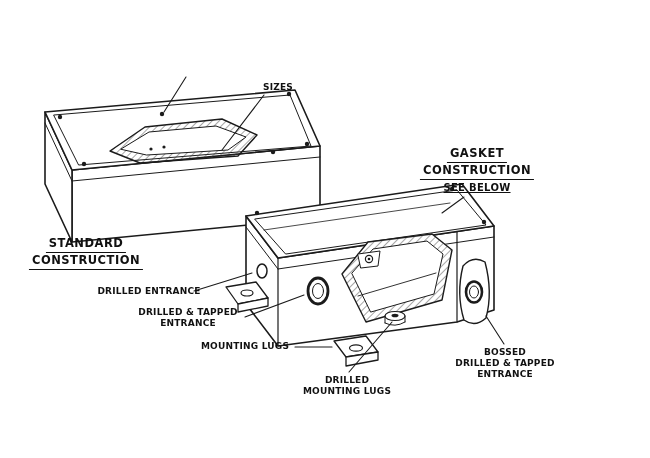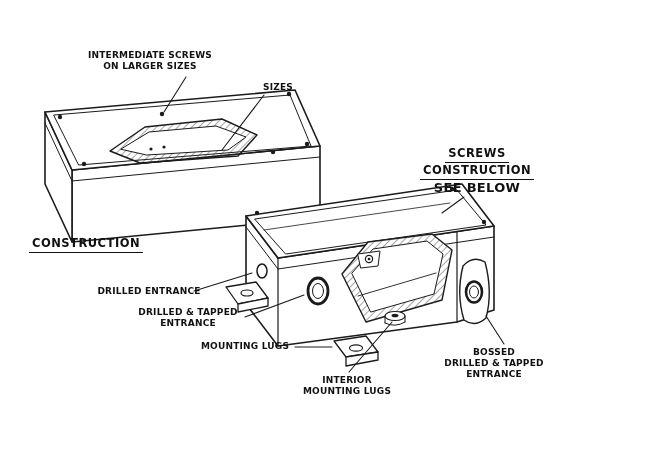--- a/index.html
+++ b/index.html
@@ -14,21 +14,21 @@
     color:#111;letter-spacing:.2px;
   }
   .lbl .line{display:block;}
   .title{
     position:absolute;transform:translateX(-50%);text-align:center;
     font-size:11.5px;font-weight:bold;line-height:15px;letter-spacing:.5px;
     color:#111;white-space:nowrap;
   }
   .tline{display:table;margin:0 auto;}
   .u{border-bottom:1.8px solid #111;padding:0 3px 1px;}
-  .note{display:table;margin:3px auto 0;font-size:13px;line-height:10px;letter-spacing:.3px;}
+  .note{display:table;margin:3px auto 0;font-size:10px;line-height:10px;letter-spacing:.3px;text-decoration:underline;}
 </style>
 </head>
 <body>
 
 <div class="canvas">
 
   <svg width="650" height="458" viewBox="0 0 650 458">
     <defs>
       <pattern id="hatch" width="5" height="5" patternUnits="userSpaceOnUse" patternTransform="rotate(45)">
         <line x1="0" y1="0" x2="0" y2="5" stroke="#3a3a3a" stroke-width="0.9"></line>
@@ -118,56 +118,53 @@
       <path d="M264,95 L222,150"></path>
       <path d="M464,197 L442,213"></path>
       <path d="M194,291 L252,273"></path>
       <path d="M245,317 L304,295"></path>
       <path d="M295,347 L332,347"></path>
       <path d="M349,372 L392,322"></path>
       <path d="M504,344 L486,316"></path>
     </g>
   </svg>
 
-  <div class="lbl" style="left:150px;top:50px">
-    <span class="line">INTERMEDIATE SCREWS</span>
-    <span class="line">ON LARGER SIZES</span>
-  </div>
 
   <div class="lbl" style="left:278px;top:82px">
     <span class="line">SIZES</span>
   </div>
 
   <div class="title" style="left:477px;top:146px">
-    <span class="tline u">SCREWS</span>
+    <span class="tline u">GASKET</span>
     <span class="tline u">CONSTRUCTION</span>
     <span class="note">SEE BELOW</span>
   </div>
 
   <div class="title" style="left:86px;top:236px">
+    <span class="tline u">STANDARD</span>
     <span class="tline u">CONSTRUCTION</span>
   </div>
 
   <div class="lbl" style="left:149px;top:286px">
     <span class="line">DRILLED ENTRANCE</span>
   </div>
 
   <div class="lbl" style="left:188px;top:307px">
     <span class="line">DRILLED &amp; TAPPED</span>
     <span class="line">ENTRANCE</span>
   </div>
 
   <div class="lbl" style="left:245px;top:341px">
     <span class="line">MOUNTING LUGS</span>
   </div>
 
   <div class="lbl" style="left:347px;top:375px">
-    <span class="line">INTERIOR</span>
+    <span class="line">DRILLED</span>
     <span class="line">MOUNTING LUGS</span>
   </div>
 
-  <div class="lbl" style="left:494px;top:347px">
+  <div class="lbl" style="left:505px;top:347px">
     <span class="line">BOSSED</span>
     <span class="line">DRILLED &amp; TAPPED</span>
     <span class="line">ENTRANCE</span>
   </div>
 
 </div>
 
 </body></html>

